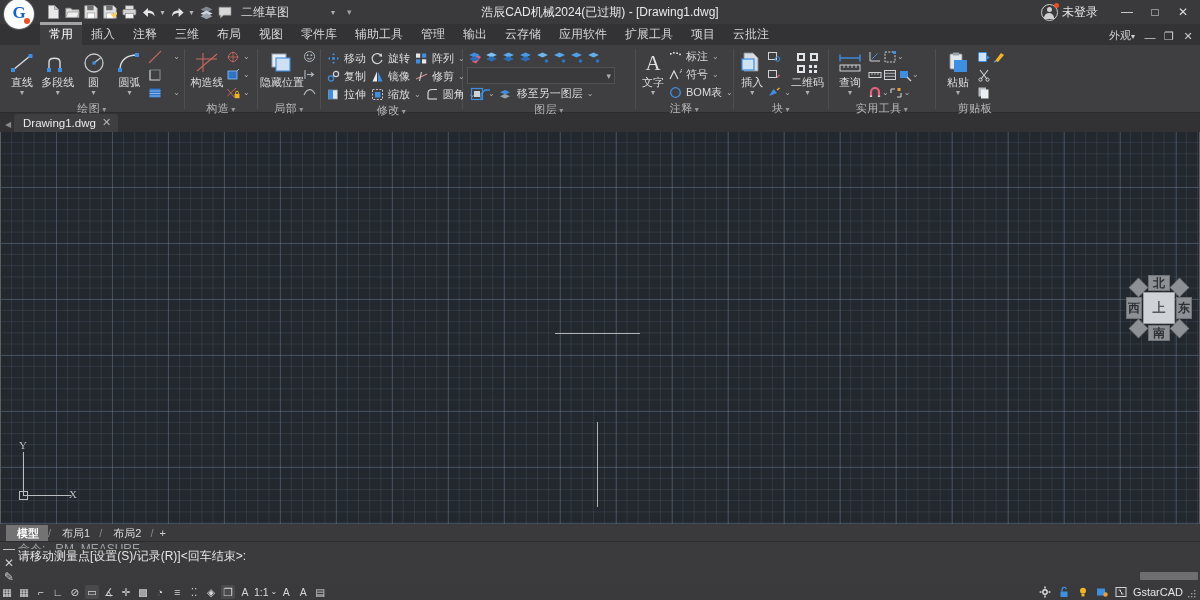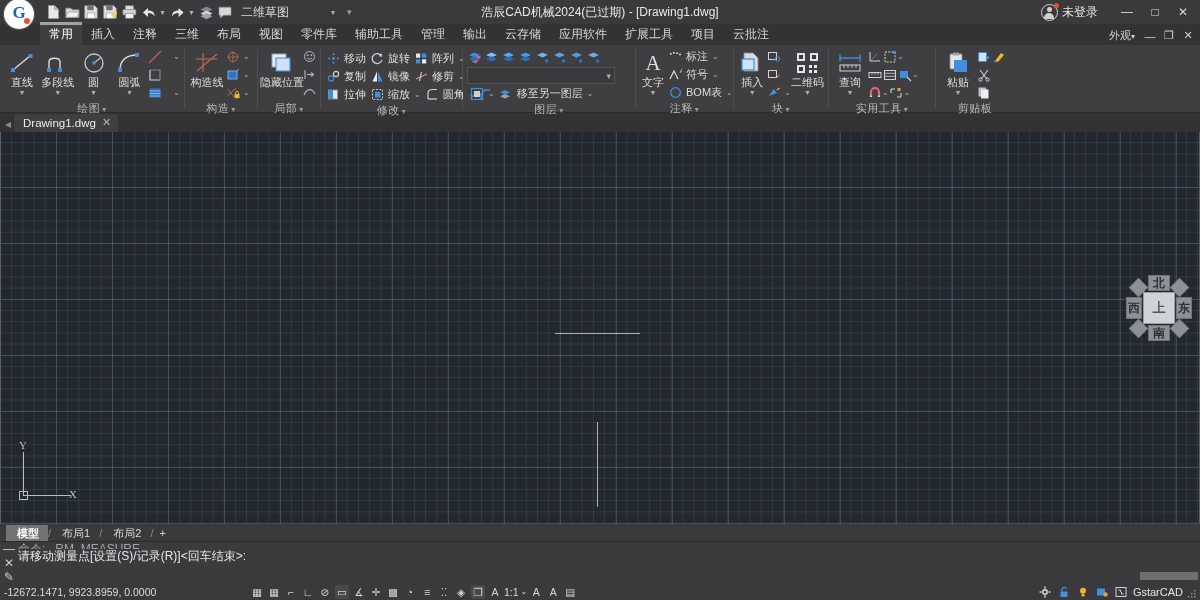--- a/index.html
+++ b/index.html
@@ -73,21 +73,21 @@
   }
   .rtab {
     padding: 2px 9px 3px 9px; font-size: 12px; color: #d6d6d6; line-height: 15px;
     border-top: 1px solid transparent;
   }
   .rtab.active {
     background: #3f3f41; color: #ffffff;
     border-top: 3px solid #a3a3a3;
   }
   .tabs-right {
-    margin-left: auto; display: flex; align-items: center; gap: 3px; padding-right: 4px; padding-bottom: 2px; margin-top: 8px;
+    margin-left: auto; display: flex; align-items: flex-end; gap: 3px; padding-right: 4px; padding-bottom: 2px; margin-top: 8px;
   }
   .tabs-right .tr { font-size: 11px; color: #cfcfcf; padding: 0 4px; }
   .tabs-right .tr .car { font-size: 8px; }
   .tabs-right .twb { width: 16px; text-align: center; font-size: 11px; color: #d0d0d0; }
 
   
   .ribbon {
     height: 68px; background: #3f3f41; display: flex; align-items: stretch;
     flex: 0 0 68px; border-bottom: 1px solid #2c2c2e;
   }
@@ -1086,21 +1086,20 @@
       <span class="gi">✎</span>
     </div>
     <div class="cmd-lines">
       <div class="cmd-line clipped">命令: _RM_MEASURE</div>
       <div class="cmd-line">请移动测量点[设置(S)/记录(R)]&lt;回车结束&gt;:</div>
     </div>
     <div class="cmd-scroll"></div>
   </div>
 
   <div class="statusbar">
-    <div class="coords">-12672.1471, 9923.8959, 0.0000</div>
     <div class="sb-icons" id="sb-toggles">
         <span class="sbi">▦</span>
         <span class="sbi">▦</span>
         <span class="sbi">⌐</span>
         <span class="sbi">∟</span>
         <span class="sbi">⊘</span>
         <span class="sbi on">▭</span>
         <span class="sbi">∡</span>
         <span class="sbi">✛</span>
         <span class="sbi">▩</span>

